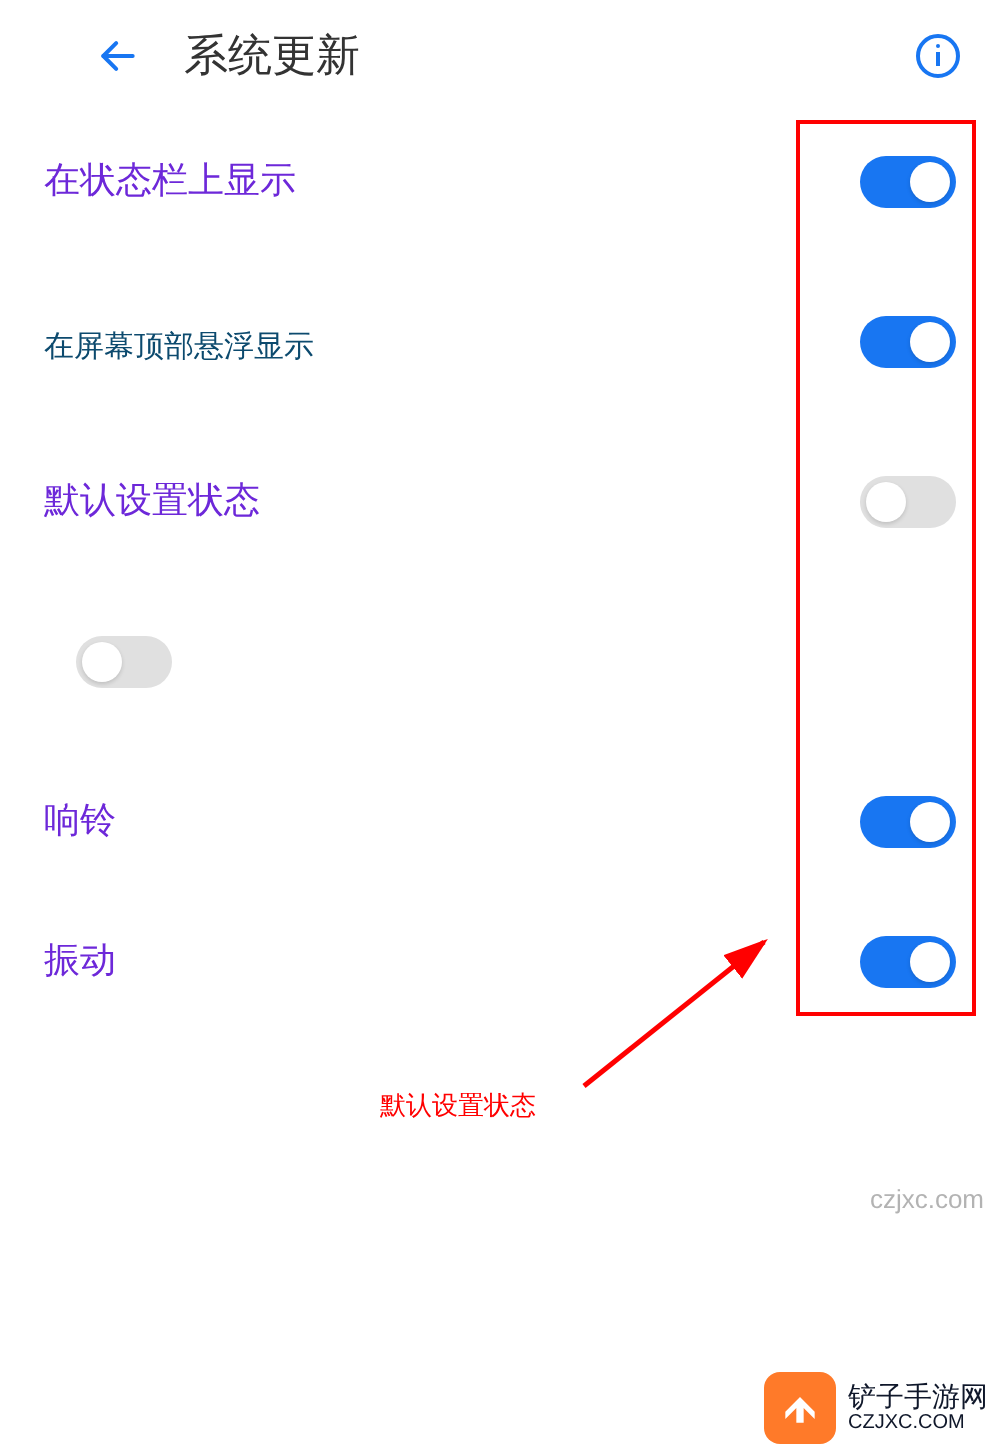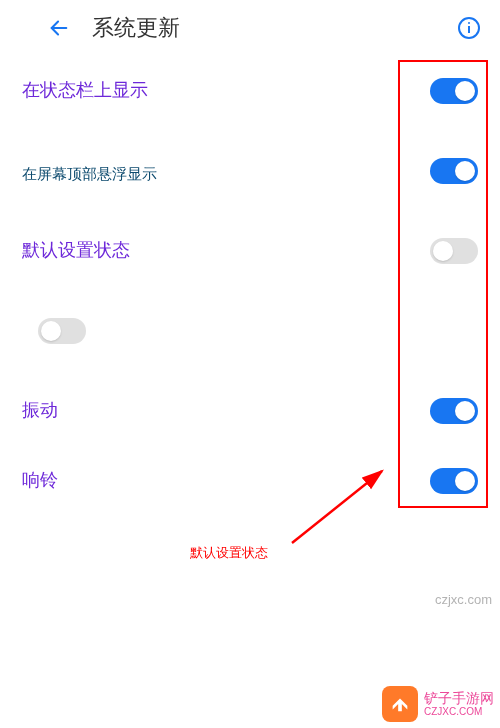--- a/index.html
+++ b/index.html
@@ -133,21 +133,21 @@
       height: 36px;
       border-radius: 8px;
       background: #ff7a29;
       display: flex;
       align-items: center;
       justify-content: center;
       margin-right: 6px;
     }
     .logo-text {
       font-size: 14px;
-      color: #ec4899;
+      color: #0f172a;
       line-height: 1.2;
     }
   </style>
 </head>
 <body>
 
 <div class="header">
   <div class="back-btn">
     <svg width="22" height="22" viewBox="0 0 24 24" fill="none" stroke="#1876f2" stroke-width="2.2" stroke-linecap="round" stroke-linejoin="round">
         <line x1="20" y1="12" x2="4" y2="12"></line>
@@ -194,30 +194,30 @@
   </div>
 
   <div class="setting-item tall">
     <div class="toggle off">
         <div class="toggle-knob"></div>
       </div>
   </div>
 
   <div class="setting-item">
     <div class="setting-text">
+      <div class="setting-title">响铃</div>
+    </div>
+    <div class="toggle on">
+        <div class="toggle-knob"></div>
+      </div>
+  </div>
+
+  <div class="setting-item">
+    <div class="setting-text">
       <div class="setting-title">振动</div>
-    </div>
-    <div class="toggle on">
-        <div class="toggle-knob"></div>
-      </div>
-  </div>
-
-  <div class="setting-item">
-    <div class="setting-text">
-      <div class="setting-title">响铃</div>
     </div>
     <div class="toggle on">
         <div class="toggle-knob"></div>
       </div>
   </div>
 
 </div>
 
 <div class="highlight-box"></div>
 

